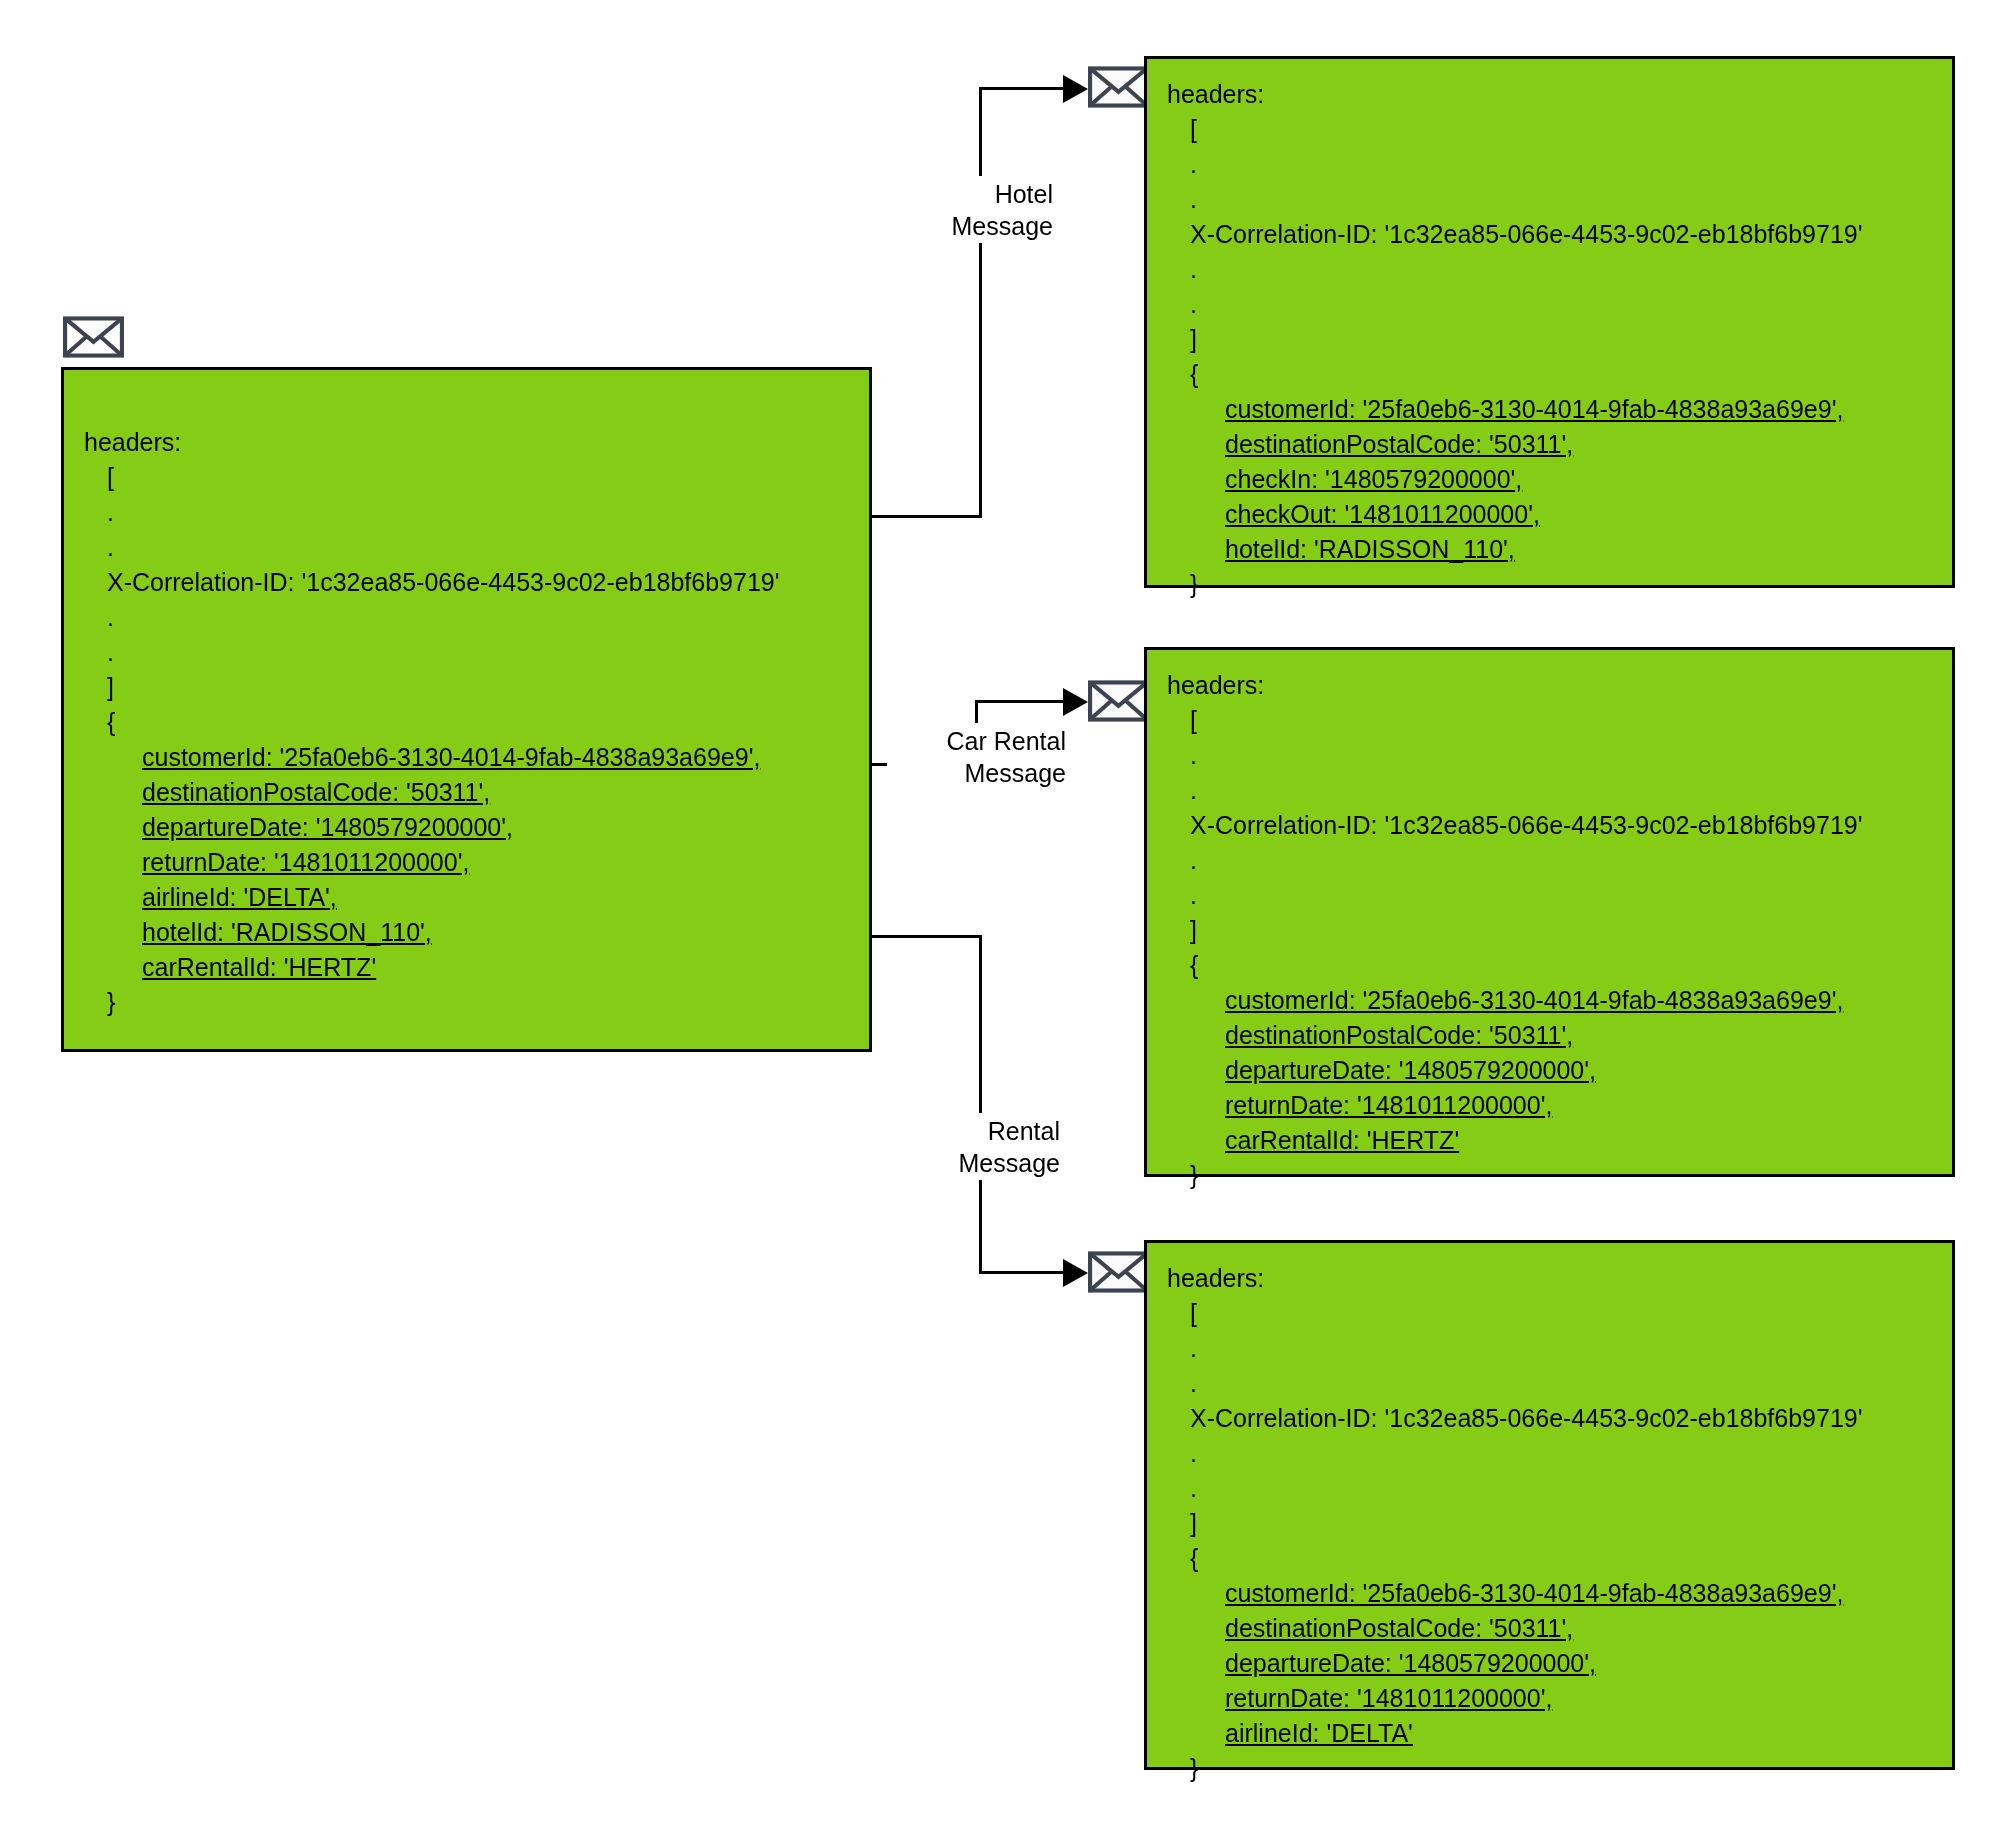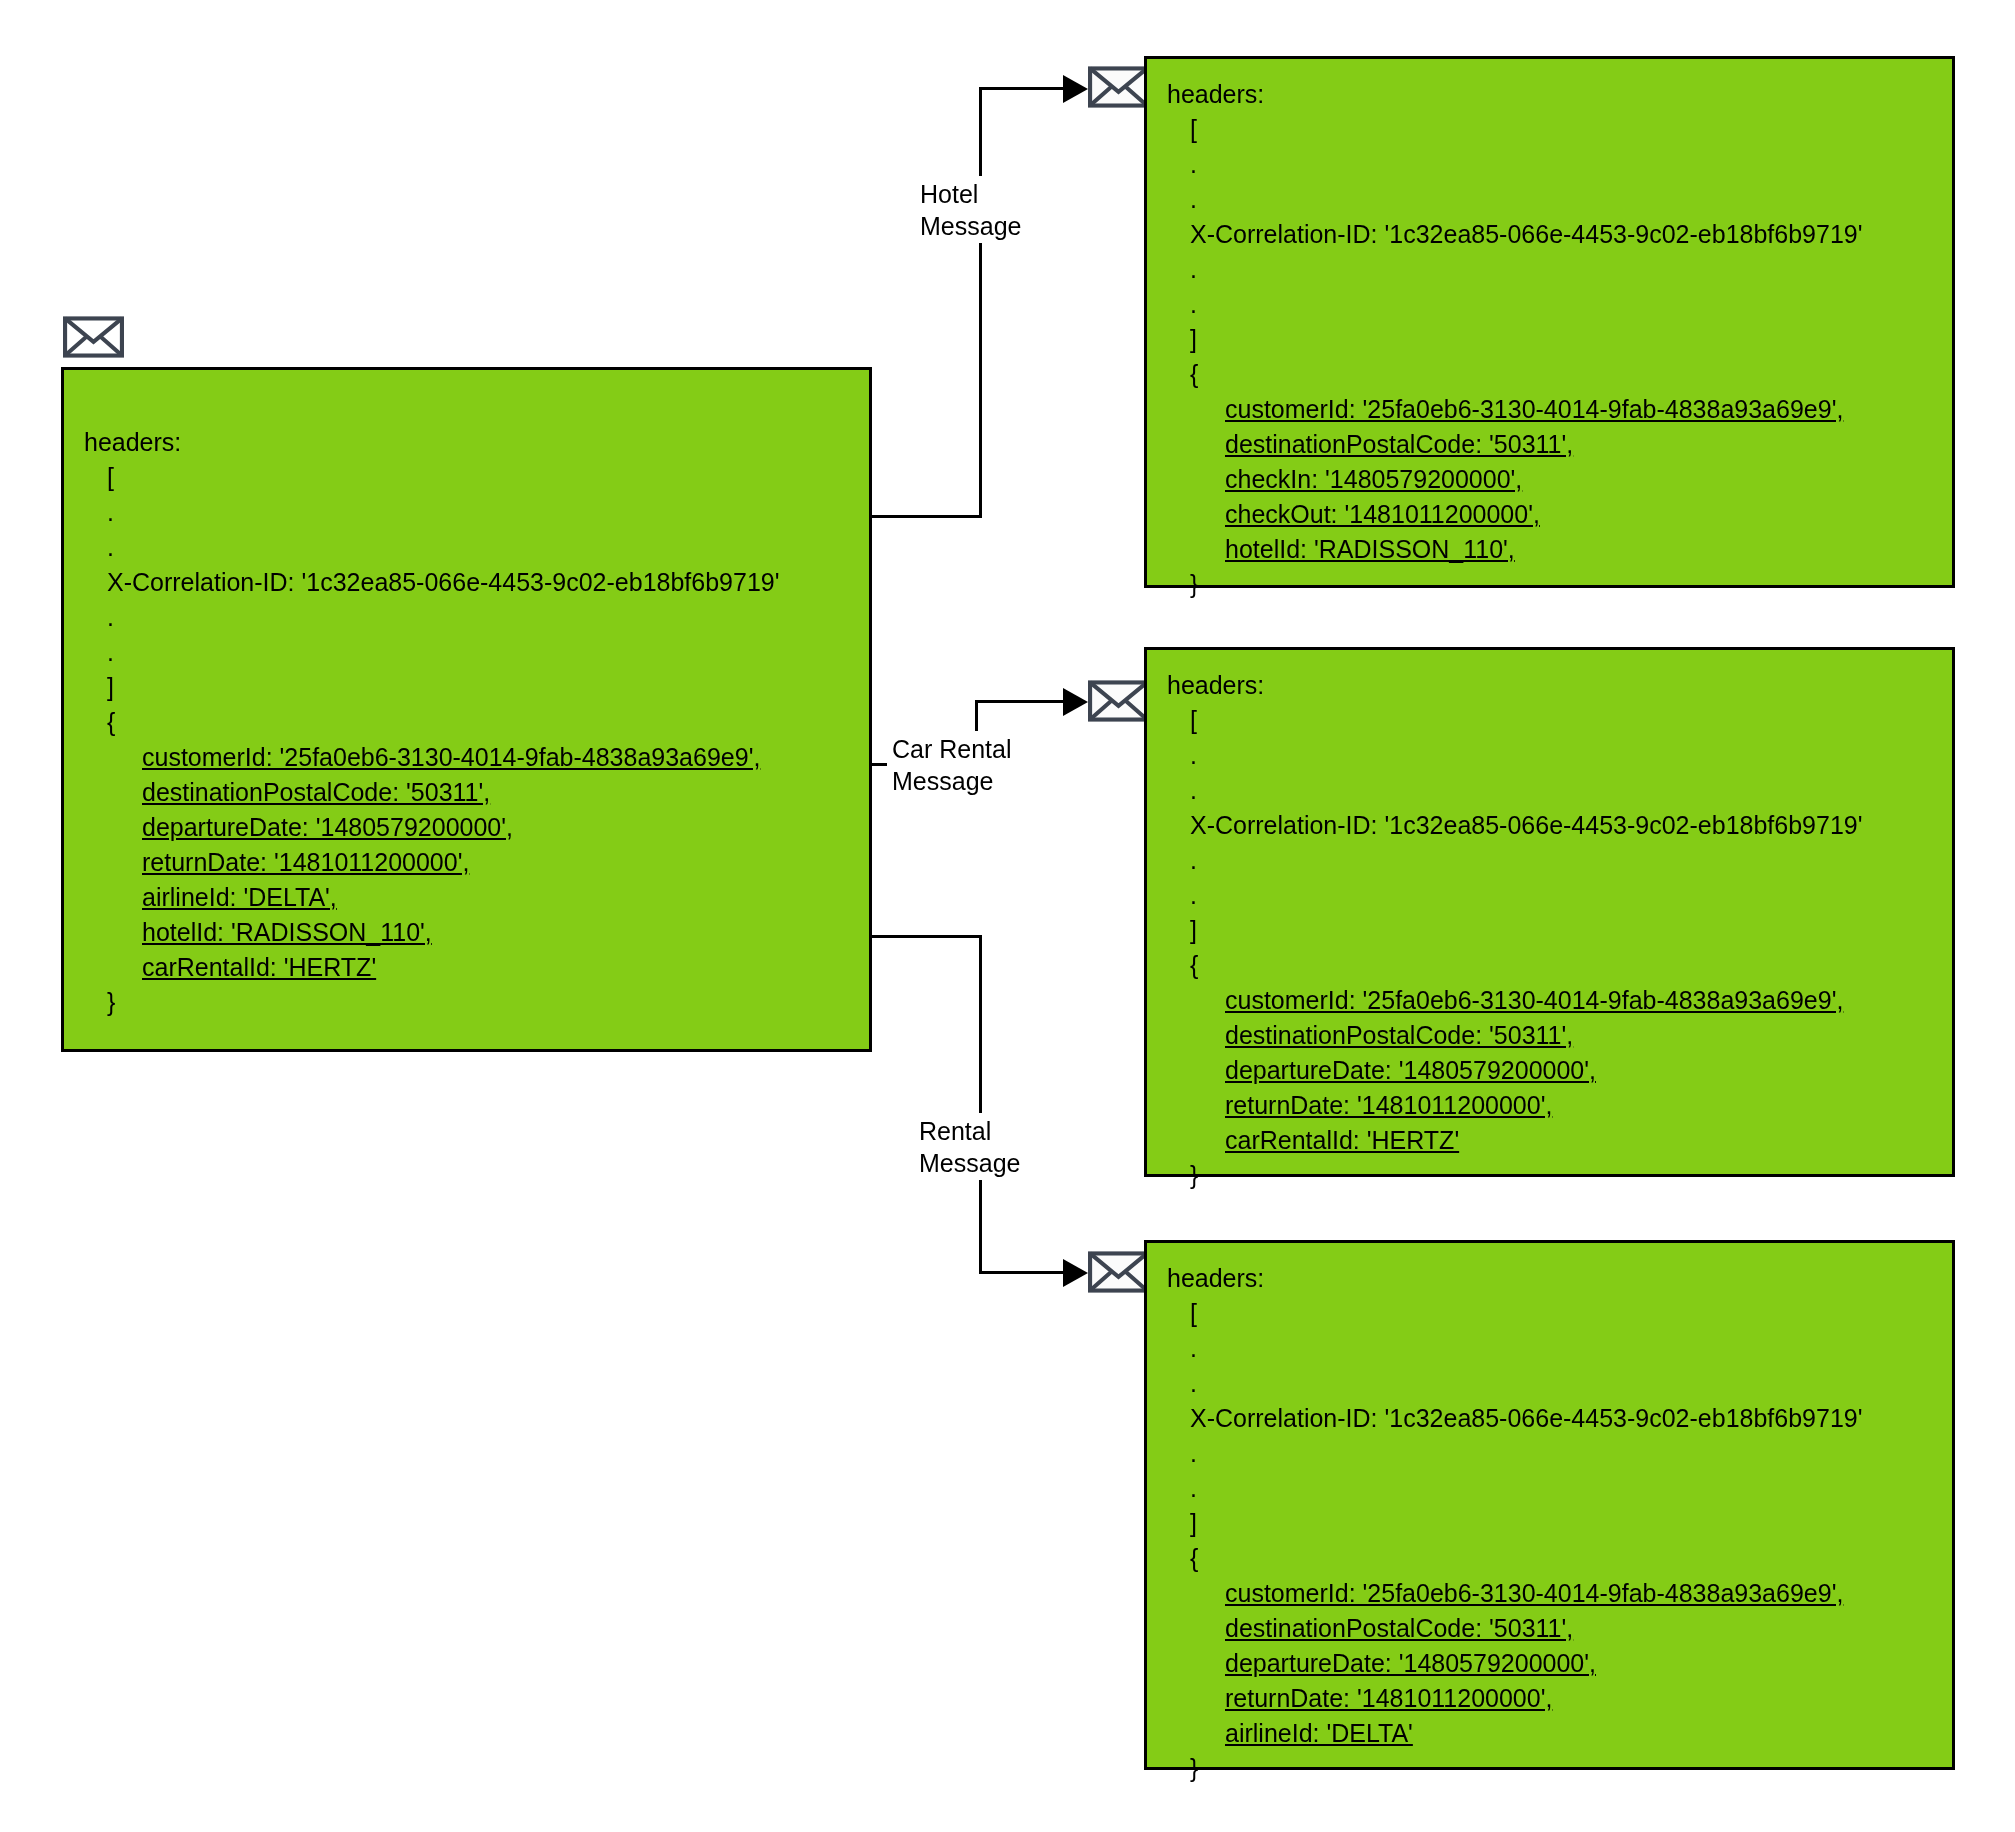--- a/index.html
+++ b/index.html
@@ -92,27 +92,27 @@
   #air-riser    { left: 979px; top: 935px; height: 339px; }
   #air-run      { left: 979px; top: 1271px; width: 86px; }
   #air-arrow    { left: 1063px; top: 1259px; }
 
   
   .edge-label {
     position: absolute;
     font-size: 25px;
     line-height: 32px;
     color: #000000;
-    text-align: left;
+    text-align: right;
     white-space: nowrap;
     background: #ffffff;
     padding: 1.7px 5px;
   }
   #label-hotel { left: 915px; top: 176px;  width: 133px; }
-  #label-car   { left: 887px; top: 723px;  width: 174px; margin-top: 8px; }
+  #label-car   { left: 887px; top: 723px;  width: 174px; }
   #label-air   { left: 914px; top: 1113px; width: 141px; }
   .edge-label .l2 { display: block; }
 </style>
 </head>
 <body>
 
 <div id="canvas">
 
   <div class="env" id="env-main">
     <svg viewBox="0 0 74 50" xmlns="http://www.w3.org/2000/svg">

